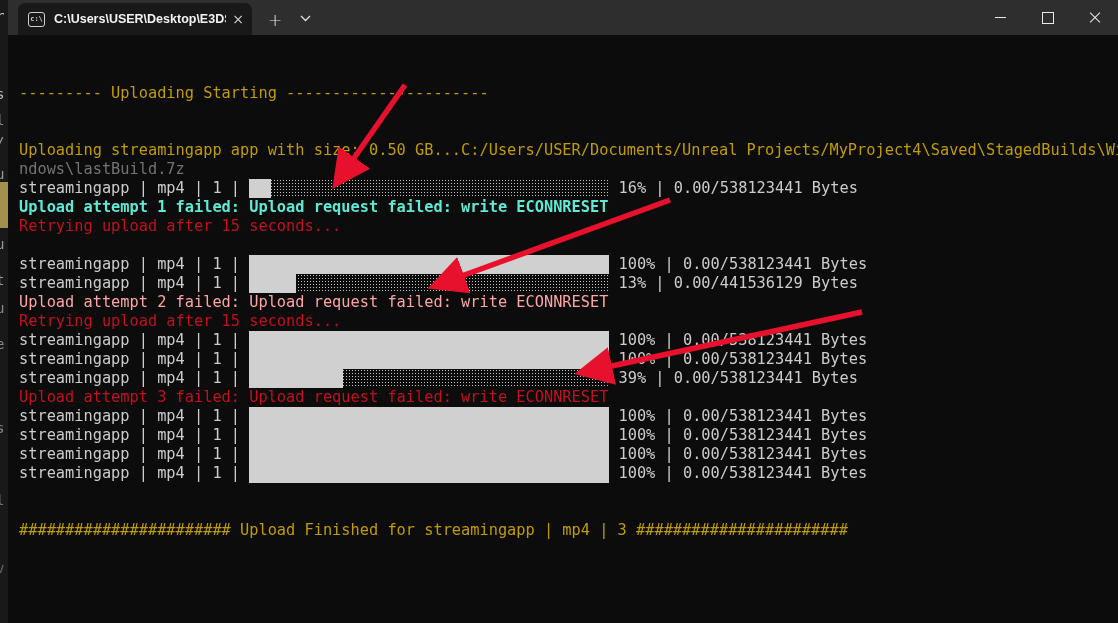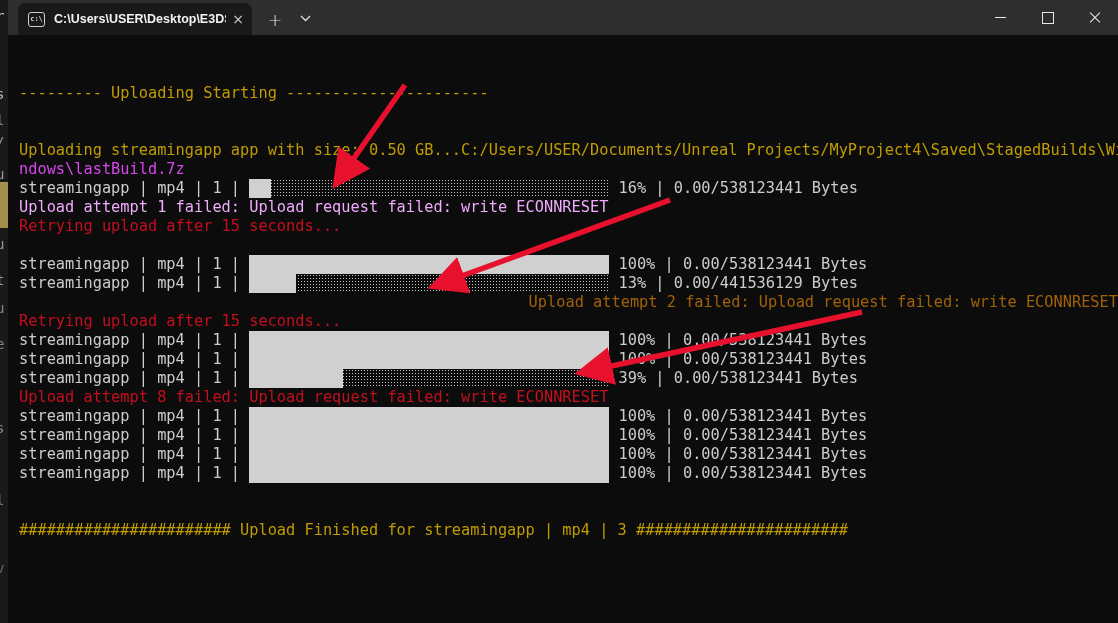--- a/index.html
+++ b/index.html
@@ -112,33 +112,33 @@
   <div class="wc">
       <span class="wc-x"></span>
     </div>
 </div>
 
 <div class="terminal">
     <div class="tl" style="color: rgb(193, 156, 0);">--------- Uploading Starting ----------------------</div>
     <div class="tl">&nbsp;</div>
     <div class="tl">&nbsp;</div>
     <div class="tl" style="color: rgb(193, 156, 0);">Uploading streamingapp app with size: 0.50 GB...C:/Users/USER/Documents/Unreal Projects/MyProject4\Saved\StagedBuilds\Wi</div>
-    <div class="tl" style="color: #d946ef;">ndows\lastBuild.7z</div>
+    <div class="tl" style="color: #737373;">ndows\lastBuild.7z</div>
     <div class="tl"><span>streamingapp | mp4 | 1 | </span><span class="bar"><span class="fill" style="width: 6%; background: rgb(208, 208, 208);"></span></span><span> 16% | 0.00/538123441 Bytes</span></div>
-    <div class="tl" style="color: #f0abfc;">Upload attempt 1 failed: Upload request failed: write ECONNRESET</div>
+    <div class="tl" style="color: #5eead4; font-weight: bold;">Upload attempt 1 failed: Upload request failed: write ECONNRESET</div>
     <div class="tl" style="color: rgb(197, 15, 31);">Retrying upload after 15 seconds...</div>
     <div class="tl">&nbsp;</div>
     <div class="tl"><span>streamingapp | mp4 | 1 | </span><span class="bar"><span class="fill" style="width: 100%; background: rgb(208, 208, 208);"></span></span><span> 100% | 0.00/538123441 Bytes</span></div>
     <div class="tl"><span>streamingapp | mp4 | 1 | </span><span class="bar"><span class="fill" style="width: 13%; background: rgb(208, 208, 208);"></span></span><span> 13% | 0.00/441536129 Bytes</span></div>
-    <div class="tl" style="color: #a16207; text-align: right;">Upload attempt 2 failed: Upload request failed: write ECONNRESET</div>
+    <div class="tl" style="color: #fca5a5;">Upload attempt 2 failed: Upload request failed: write ECONNRESET</div>
     <div class="tl" style="color: rgb(197, 15, 31);">Retrying upload after 15 seconds...</div>
     <div class="tl"><span>streamingapp | mp4 | 1 | </span><span class="bar"><span class="fill" style="width: 100%; background: rgb(208, 208, 208);"></span></span><span> 100% | 0.00/538123441 Bytes</span></div>
     <div class="tl"><span>streamingapp | mp4 | 1 | </span><span class="bar"><span class="fill" style="width: 100%; background: rgb(208, 208, 208);"></span></span><span> 100% | 0.00/538123441 Bytes</span></div>
     <div class="tl"><span>streamingapp | mp4 | 1 | </span><span class="bar"><span class="fill" style="width: 26%; background: rgb(208, 208, 208);"></span></span><span> 39% | 0.00/538123441 Bytes</span></div>
-    <div class="tl" style="color: rgb(197, 15, 31);">Upload attempt 8 failed: Upload request failed: write ECONNRESET</div>
+    <div class="tl" style="color: rgb(197, 15, 31);">Upload attempt 3 failed: Upload request failed: write ECONNRESET</div>
     <div class="tl"><span>streamingapp | mp4 | 1 | </span><span class="bar"><span class="fill" style="width: 100%; background: rgb(208, 208, 208);"></span></span><span> 100% | 0.00/538123441 Bytes</span></div>
     <div class="tl"><span>streamingapp | mp4 | 1 | </span><span class="bar"><span class="fill" style="width: 100%; background: rgb(208, 208, 208);"></span></span><span> 100% | 0.00/538123441 Bytes</span></div>
     <div class="tl"><span>streamingapp | mp4 | 1 | </span><span class="bar"><span class="fill" style="width: 100%; background: rgb(208, 208, 208);"></span></span><span> 100% | 0.00/538123441 Bytes</span></div>
     <div class="tl"><span>streamingapp | mp4 | 1 | </span><span class="bar"><span class="fill" style="width: 100%; background: rgb(208, 208, 208);"></span></span><span> 100% | 0.00/538123441 Bytes</span></div>
     <div class="tl">&nbsp;</div>
     <div class="tl">&nbsp;</div>
     <div class="tl" style="color: rgb(193, 156, 0);">####################### Upload Finished for streamingapp | mp4 | 3 #######################</div>
   </div>
 
 <svg class="arrows" width="1118" height="623">

